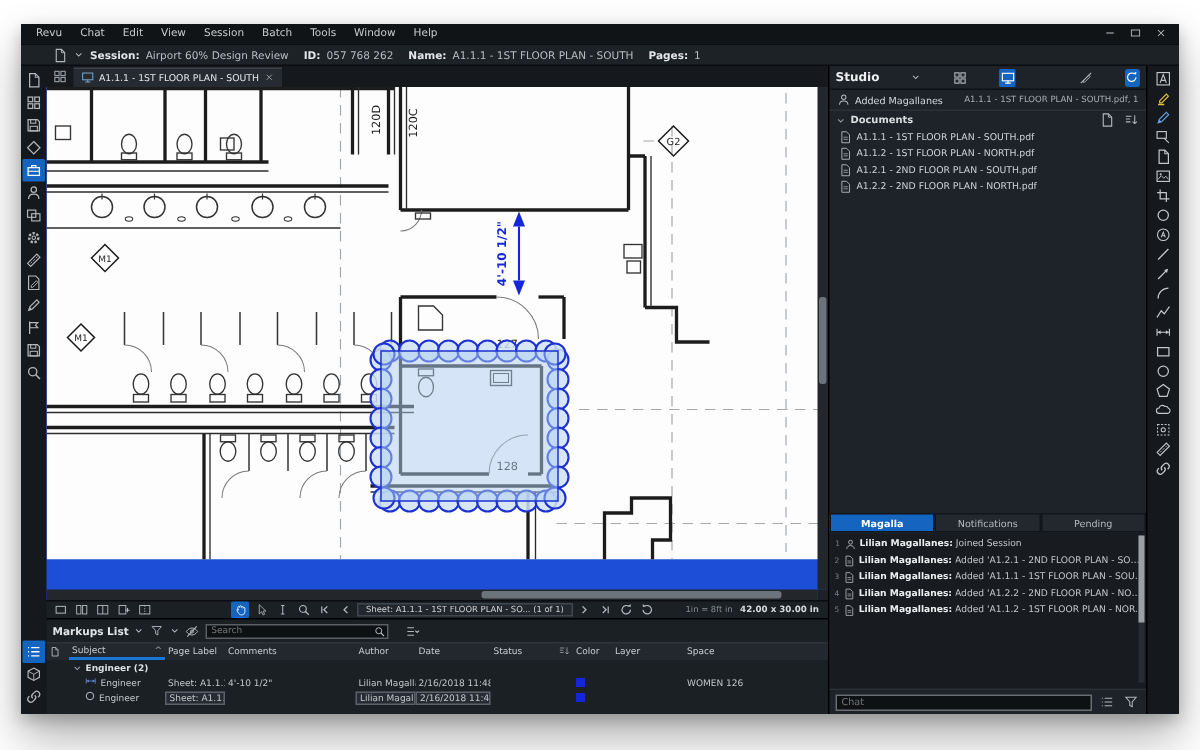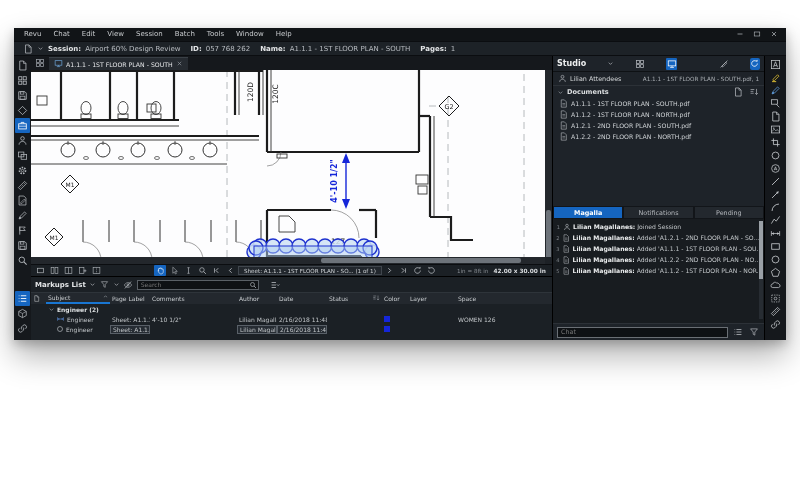--- a/index.html
+++ b/index.html
@@ -1,44 +1,44 @@
 <!DOCTYPE html>
 <html style="--accent: #1976d2; --tabblue: #1565c0; --markup-blue: #1e32cf; --dim-blue: #1526d9;"><head>
 <meta charset="utf-8">
 <style>
   :root{
     --accent:#1976d2; --tabblue:#1565c0; --markup-blue:#1e32cf; --dim-blue:#1526d9;
   }
   *{box-sizing:border-box;margin:0;padding:0}
   html,body{width:800px;height:500px;background:#ffffff;font-family:"DejaVu Sans","Liberation Sans",sans-serif;overflow:hidden}
   .page{position:relative;width:800px;height:500px;background:#fff}
-  .window{position:absolute;left:14px;top:28px;width:772px;height:312px;background:#1b1f24;color:#cdd1d5;
+  .window{position:absolute;left:14px;top:16px;width:772px;height:460px;background:#1b1f24;color:#cdd1d5;
           box-shadow:0 16px 30px rgba(0,0,0,.30),0 4px 10px rgba(0,0,0,.22);display:flex;flex-direction:column;font-size:7px}
   
   .menubar{height:13px;background:#111417;display:flex;align-items:center;padding:0 4px;flex:0 0 auto}
   .mi{padding:0 6px;color:#c8cbce;font-size:7px;line-height:13px;white-space:nowrap}
   .winctl{margin-left:auto;display:flex;gap:9px;align-items:center;padding-right:4px;color:#b9bdc2}
   
   .sessionbar{height:15px;background:#1d2227;border-top:1px solid #0b0d10;border-bottom:1px solid #0b0d10;
-              display:flex;align-items:center;gap:4px;padding:0 8px;flex:0 0 auto}
+              display:flex;align-items:center;gap:4px;padding:0 20px;flex:0 0 auto}
   .sb-label{font-weight:bold;color:#e3e5e7;white-space:nowrap}
   .sb-val{color:#b9bdc2;white-space:nowrap;margin-right:6px}
   
   .main{flex:1;display:flex;min-height:0}
   .leftbar{width:17px;background:#15181c;display:flex;flex-direction:column;align-items:center;padding-top:2px;flex:0 0 auto}
   .lb-icon{width:15px;height:15px;display:flex;align-items:center;justify-content:center;color:#b4b8bd}
   .lb-icon.active{background:var(--tabblue);color:#fff;border-radius:1px}
   .lb-bottom{margin-top:auto;display:flex;flex-direction:column;align-items:center;padding-bottom:4px}
   
   .center{width:521px;display:flex;flex-direction:column;background:#101316;flex:0 0 auto;min-width:0}
   .tabbar{height:14px;background:#15181c;display:flex;align-items:flex-end;gap:2px;padding:0 0 0 2px;flex:0 0 auto}
   .tab-toggle{width:14px;height:12px;display:flex;align-items:center;justify-content:center;color:#9aa0a6;margin-bottom:1px}
   .tab{height:13px;display:flex;align-items:center;gap:3px;background:#262b31;padding:0 5px;font-size:6.2px;color:#e4e6e8;border-top:1px solid #3a4046}
   .tab .tx{white-space:nowrap}
-  .canvas{position:relative;flex:1;background:#c2410c;overflow:hidden}
+  .canvas{position:relative;flex:1;background:#1d4ed8;overflow:hidden}
   .vscroll{position:absolute;right:0;top:0;bottom:7px;width:7px;background:#23272c}
   .vthumb{position:absolute;left:1px;top:140px;width:5px;height:58px;background:#6d737a;border-radius:2px}
   .hscroll{position:absolute;left:0;right:7px;bottom:0;height:7px;background:#23272c}
   .hthumb{position:absolute;top:1px;left:290px;width:200px;height:5px;background:#6d737a;border-radius:2px}
   .scorner{position:absolute;right:0;bottom:0;width:7px;height:7px;background:#1d2126}
   
   .navbar{height:12px;background:#1b2025;display:flex;align-items:center;gap:2px;padding:0 3px;flex:0 0 auto;border-top:1px solid #0b0d10}
   .nv-icon{width:12px;height:11px;display:flex;align-items:center;justify-content:center;color:#b4b8bd}
   .nv-icon.active{background:var(--tabblue);color:#fff;border-radius:1px}
   .sheetbox{border:1px solid #40464d;background:#22272d;padding:0 5px;height:9px;line-height:8px;font-size:5.6px;color:#cfd3d6;white-space:nowrap}
@@ -919,21 +919,21 @@
                 <use href="#i-sync"></use>
               </svg>
             </span>
         </div>
         <div class="att-row">
           <span class="rec-ic">
               <svg width="9" height="9">
                 <use href="#i-person"></use>
               </svg>
             </span>
-          <span class="att-name">Lilian Attendees</span>
+          <span class="att-name">Added Magallanes</span>
           <span class="att-loc">A1.1.1 - 1ST FLOOR PLAN - SOUTH.pdf, 1</span>
         </div>
         <div class="sec-head">
           <svg width="7" height="7" style="color:#9aa0a6">
               <use href="#i-chev"></use>
             </svg>
           <span>Documents</span>
           <span class="spacer"></span>
           <span class="rp-ic">
               <svg width="10" height="10">

